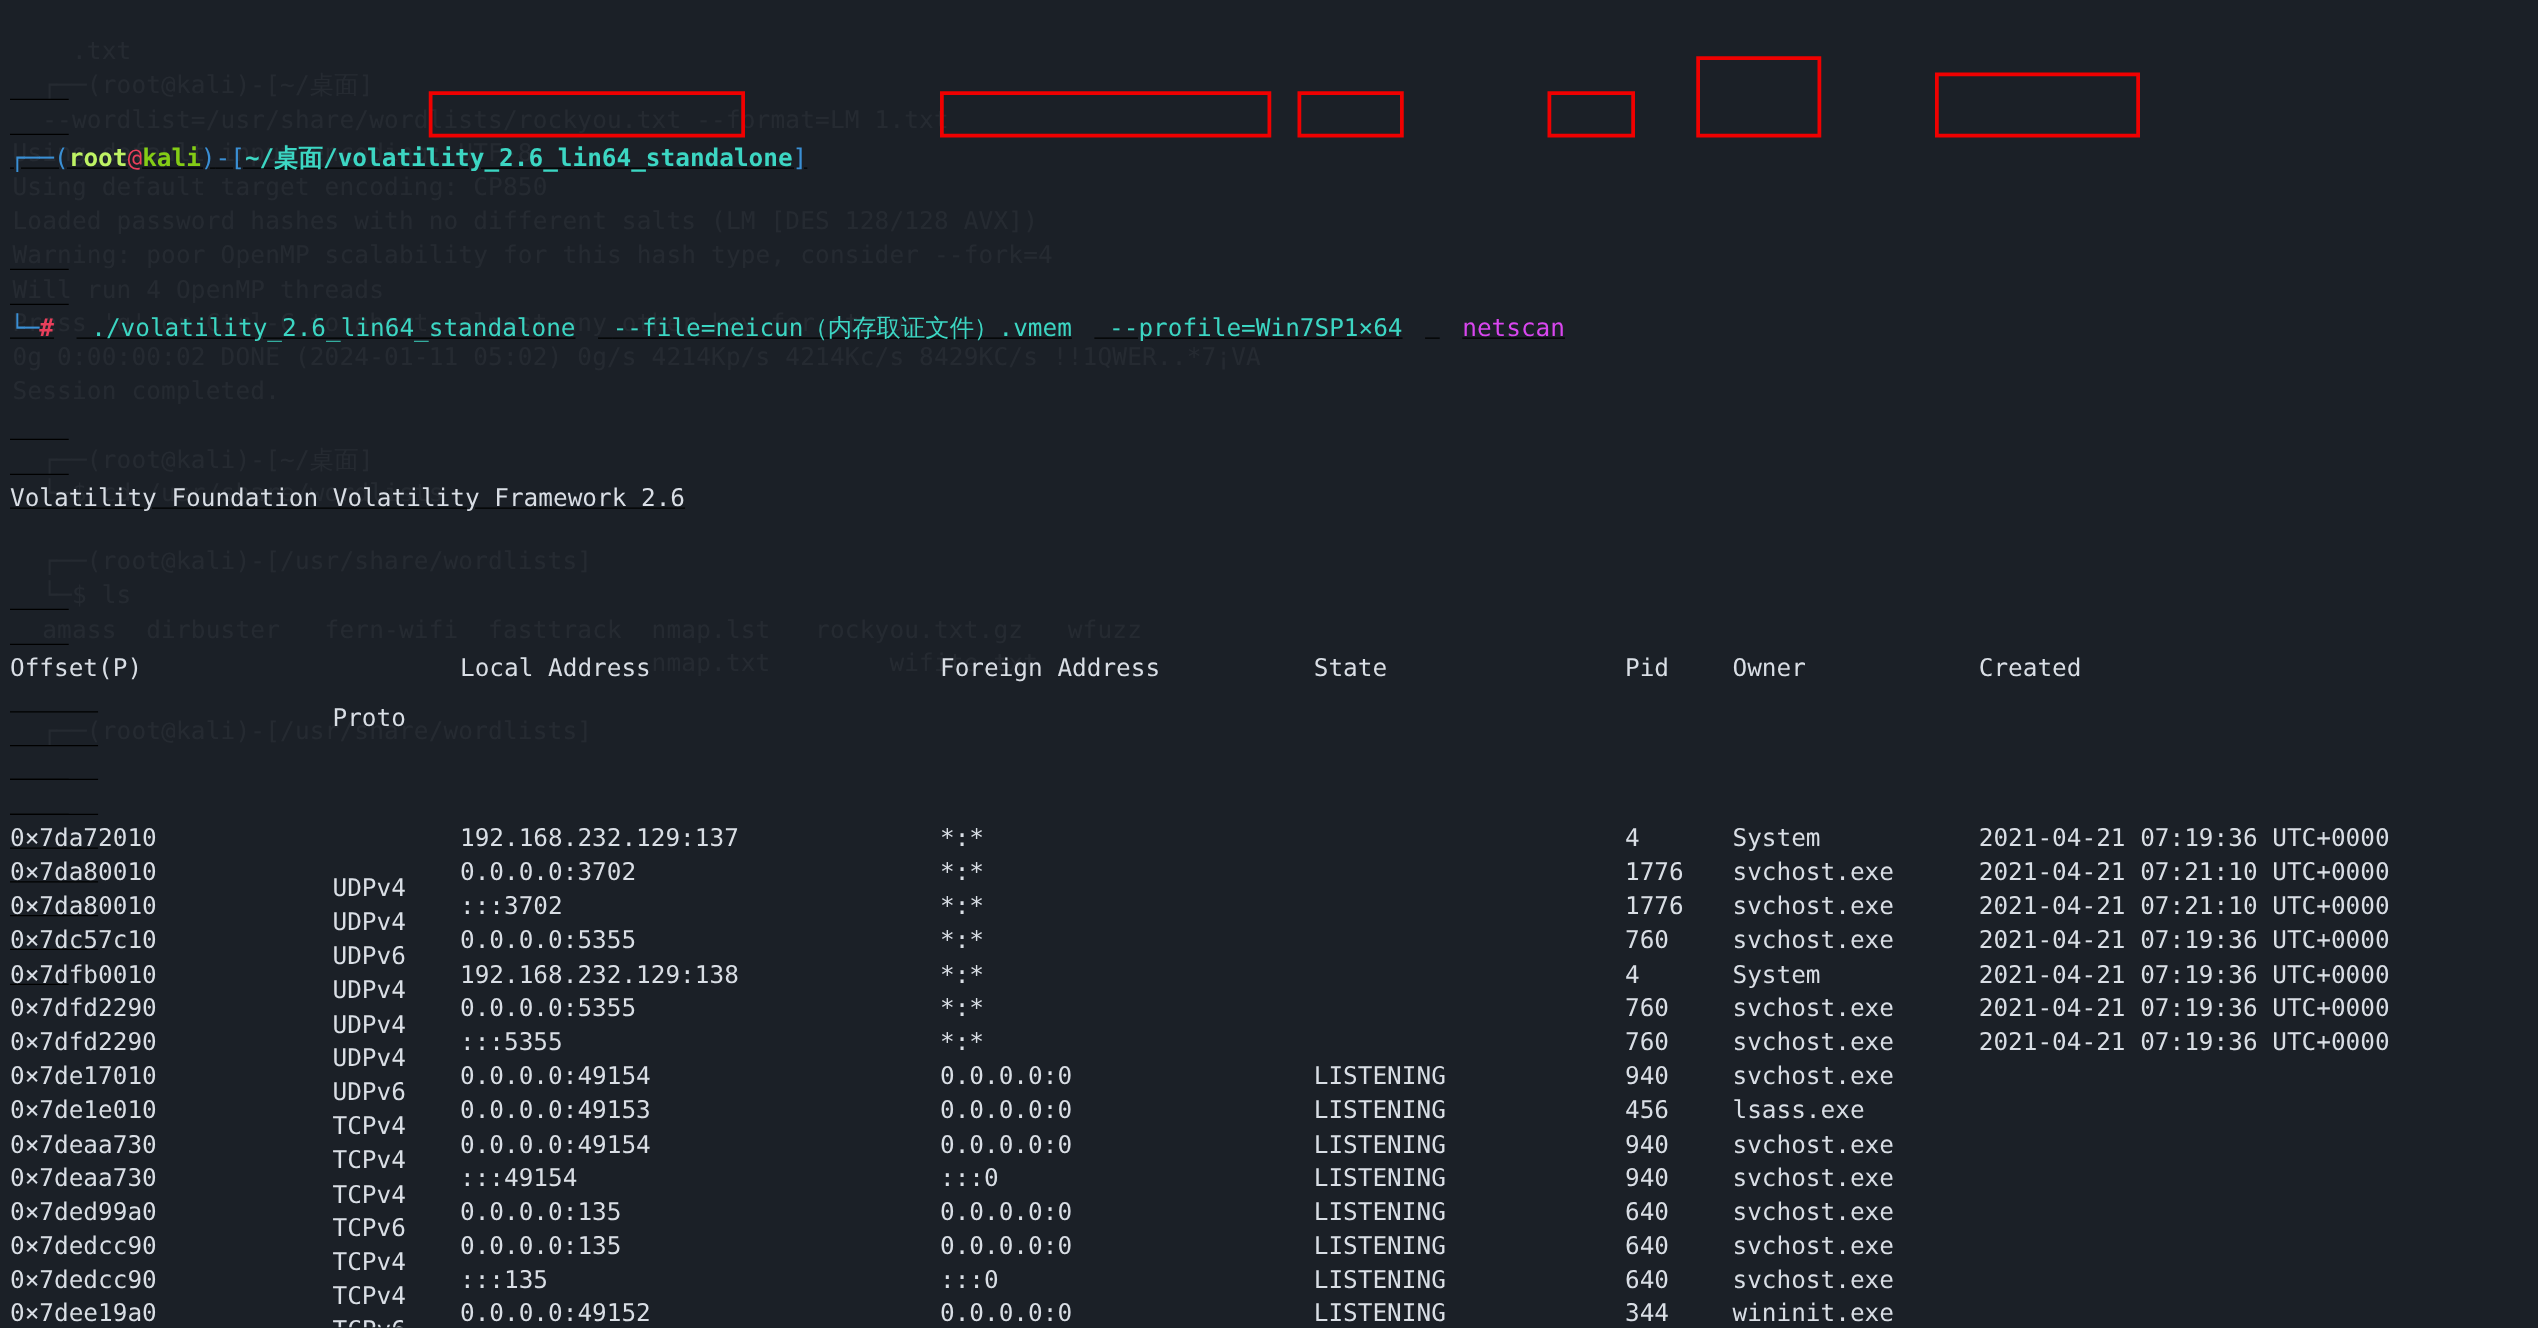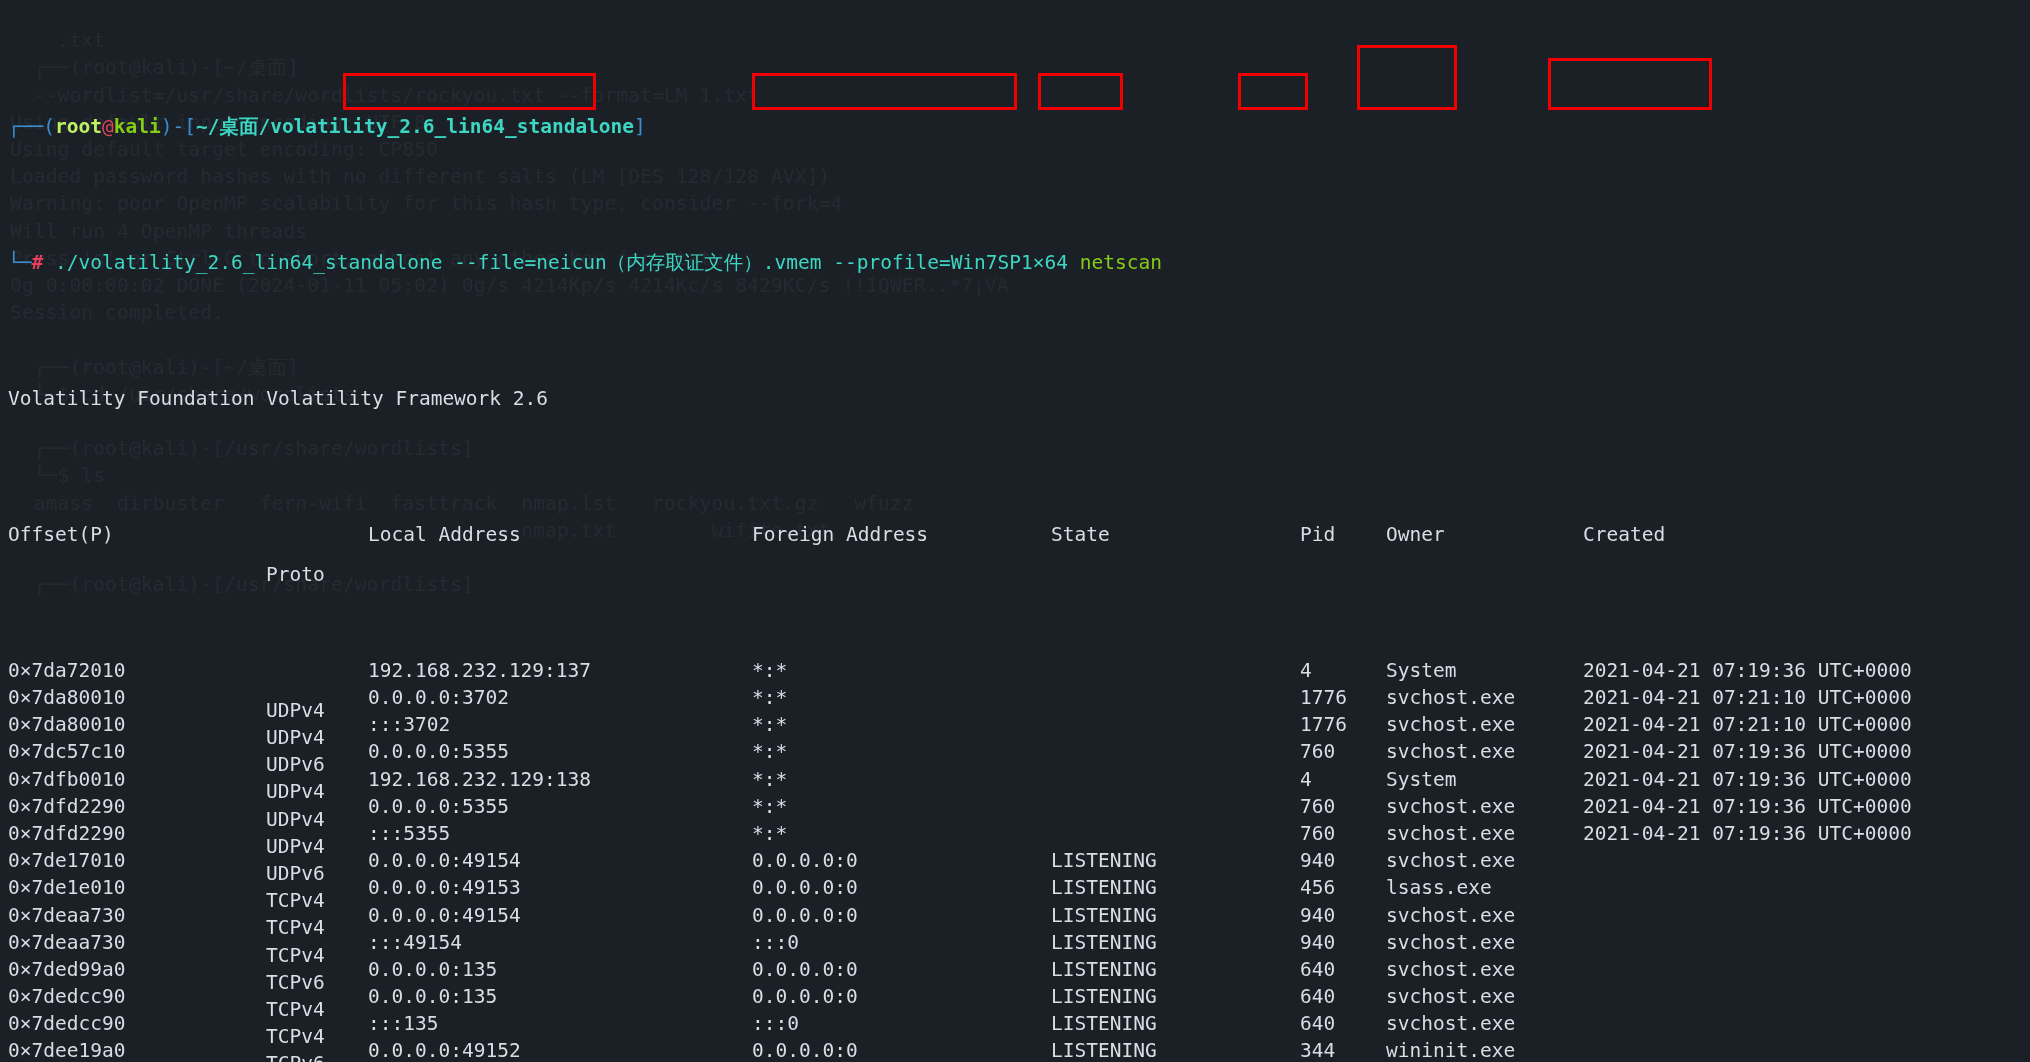--- a/index.html
+++ b/index.html
@@ -13,20 +13,21 @@
     overflow: hidden;
     font-family: "DejaVu Sans Mono", "Liberation Mono", monospace;
   }
 
   #terminal {
     position: relative;
     width: 2030px;
     height: 1062px;
     background: #1b2027;
     overflow: hidden;
+    text-decoration: underline;
   }
 
   
   #ghost-layer {
     position: absolute;
     left: 0;
     top: 0;
     width: 2030px;
     height: 1062px;
     z-index: 0;
@@ -57,21 +58,21 @@
   .p-brkt  { color: #3a8fd4; }
   .p-paren { color: #3a8fd4; }
   .p-root  { color: #bef264; font-weight: bold; margin-top: 37px; }
   .p-at    { color: #e93f5b; }
   .p-host  { color: #84cc16; font-weight: bold; }
   .p-dash  { color: #3a8fd4; }
   .p-path  { color: #3cd6c3; font-weight: bold; }
   .p-hash  { color: #e93f5b; font-weight: bold; }
   .cmd-main { color: #3cd6c3; }
   .cmd-flag { color: #3cd6c3; }
-  .cmd-plain { color: #84cc16; }
+  .cmd-plain { color: #d946ef; margin-left: 18px; }
 
   .out { color: #d9dee5; }
 
   
   .row { position: relative; height: 27.2px; white-space: pre; }
   .cell { position: absolute; top: 0; white-space: pre; }
 
   .c-offset  { left: 0px; }
   .c-proto   { left: 258px; margin-top: 40px; }
   .c-local   { left: 360px; }

